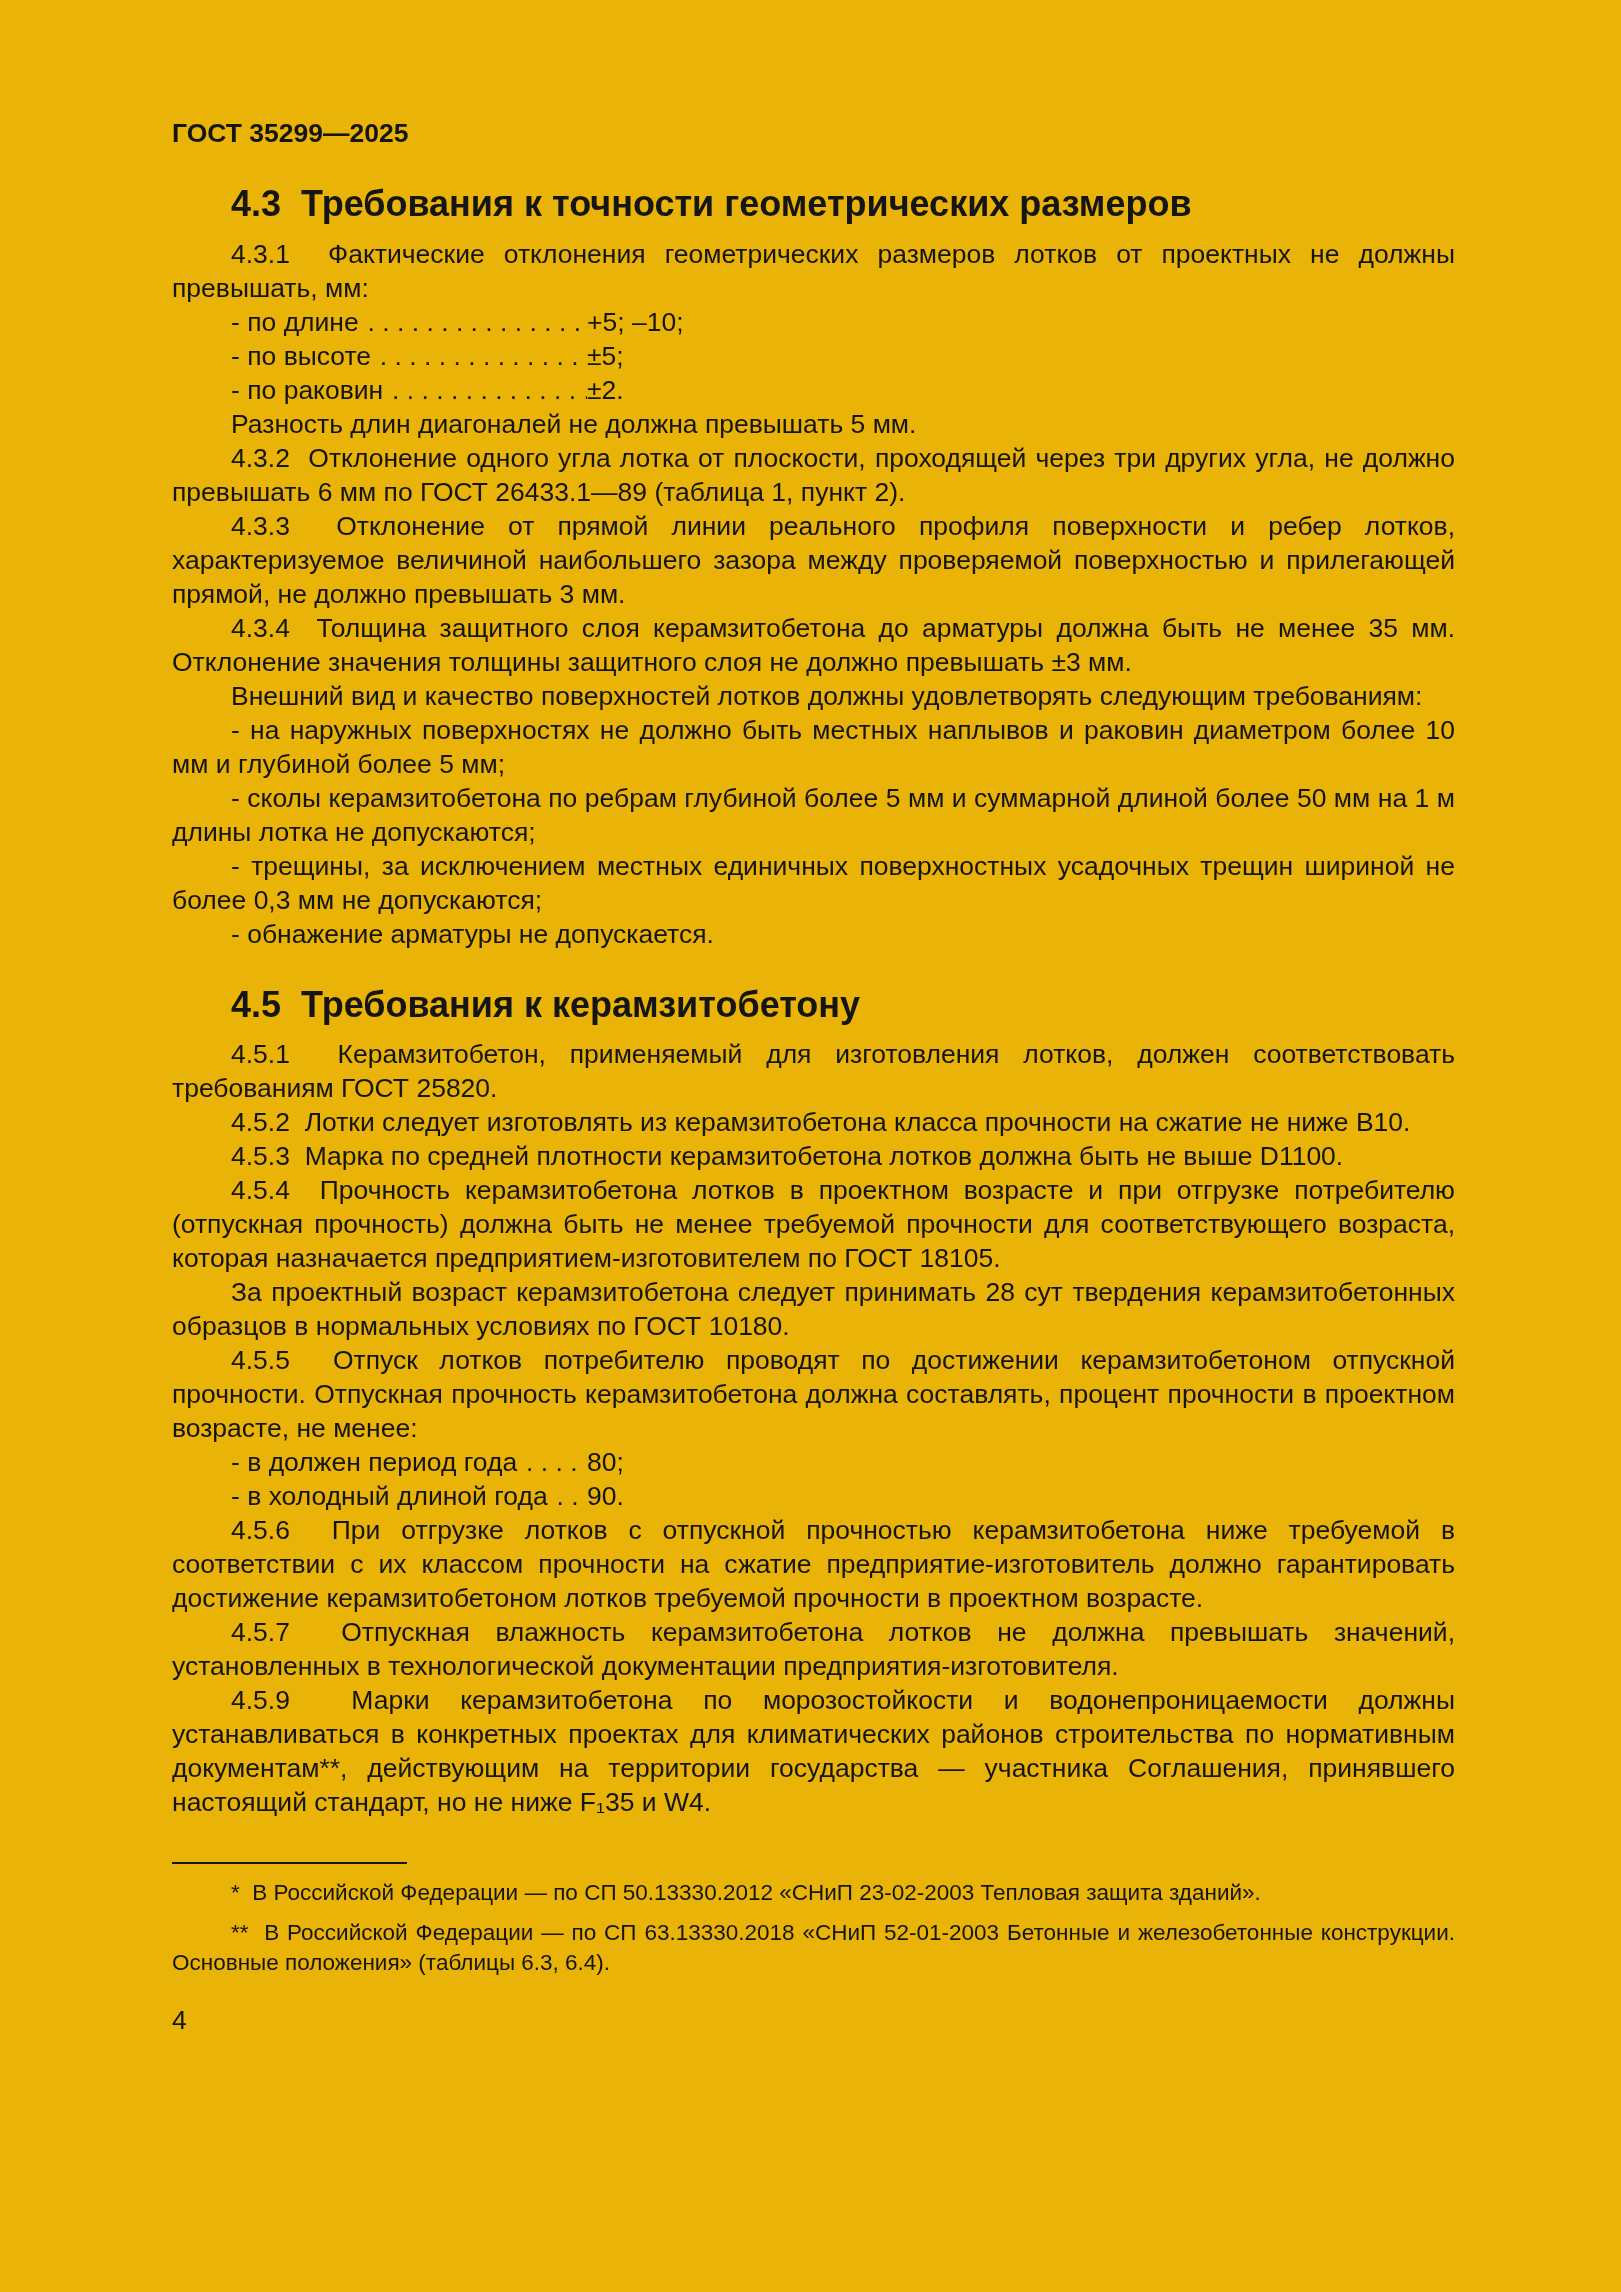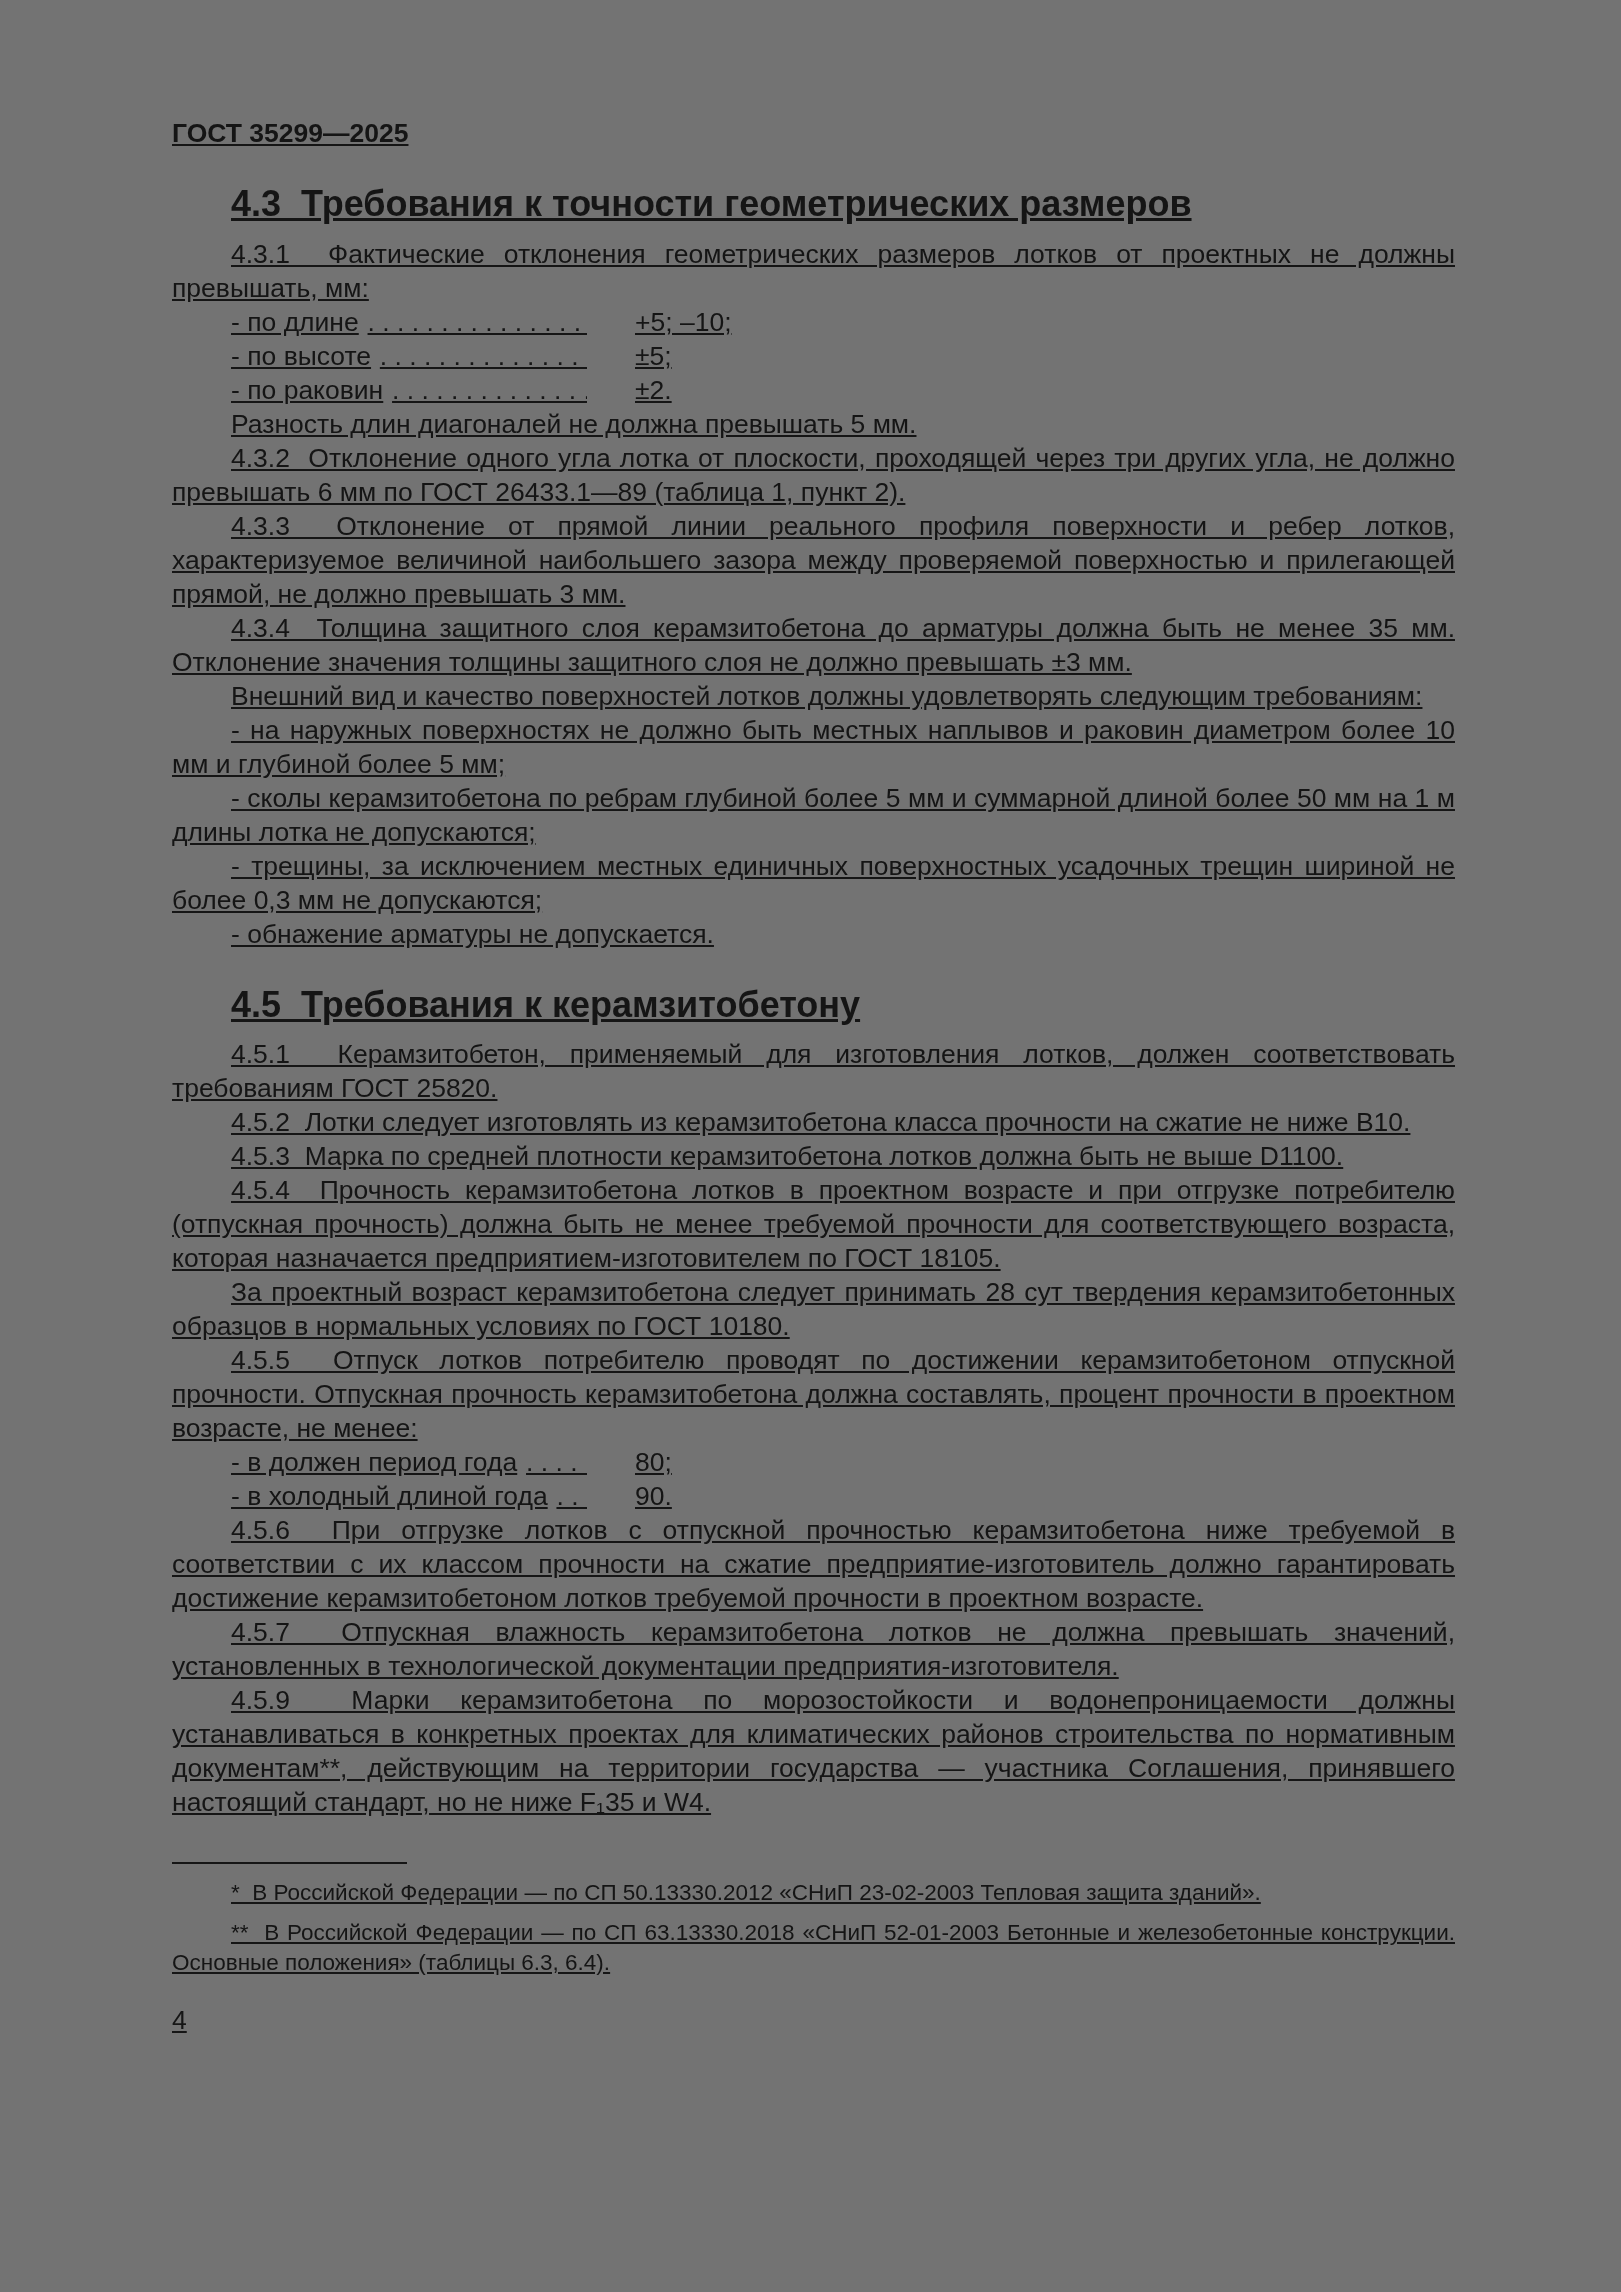--- a/index.html
+++ b/index.html
@@ -10,37 +10,36 @@
     position: relative;
     font-family: "Liberation Sans", "DejaVu Sans", sans-serif;
     color: #151515;
   }
   .page {
     position: absolute;
     inset: 0;
     padding: 116px 166px 8px 172px;
     font-size: 26.5px;
     line-height: 34px;
-    background: #737373;
-    text-decoration: underline;
+    background: #eab308;
   }
   .doc-code {
     font-weight: bold;
     font-size: 26.5px;
   }
   .heading {
     font-size: 36px;
     font-weight: bold;
     margin: 37px 0 15.7px 59px;
   }
   .p {
     text-indent: 59px;
     text-align: justify;
   }
-  .dotline { display: flex; margin-left: 59px; gap: 48px; }
+  .dotline { display: flex; margin-left: 59px; }
   .dl-lead { display: flex; width: 356px; overflow: hidden; }
   .dl-label { flex: 0 0 auto; white-space: pre; }
   .dl-dots { flex: 1 1 auto; min-width: 0; overflow: hidden; white-space: nowrap; padding-left: 8.8px; }
   .dl-value { flex: 0 0 auto; white-space: pre; }
   .footnote-block {
     margin-top: 43px;
     font-size: 22.5px;
     line-height: 30px;
   }
   .footnote-rule {

